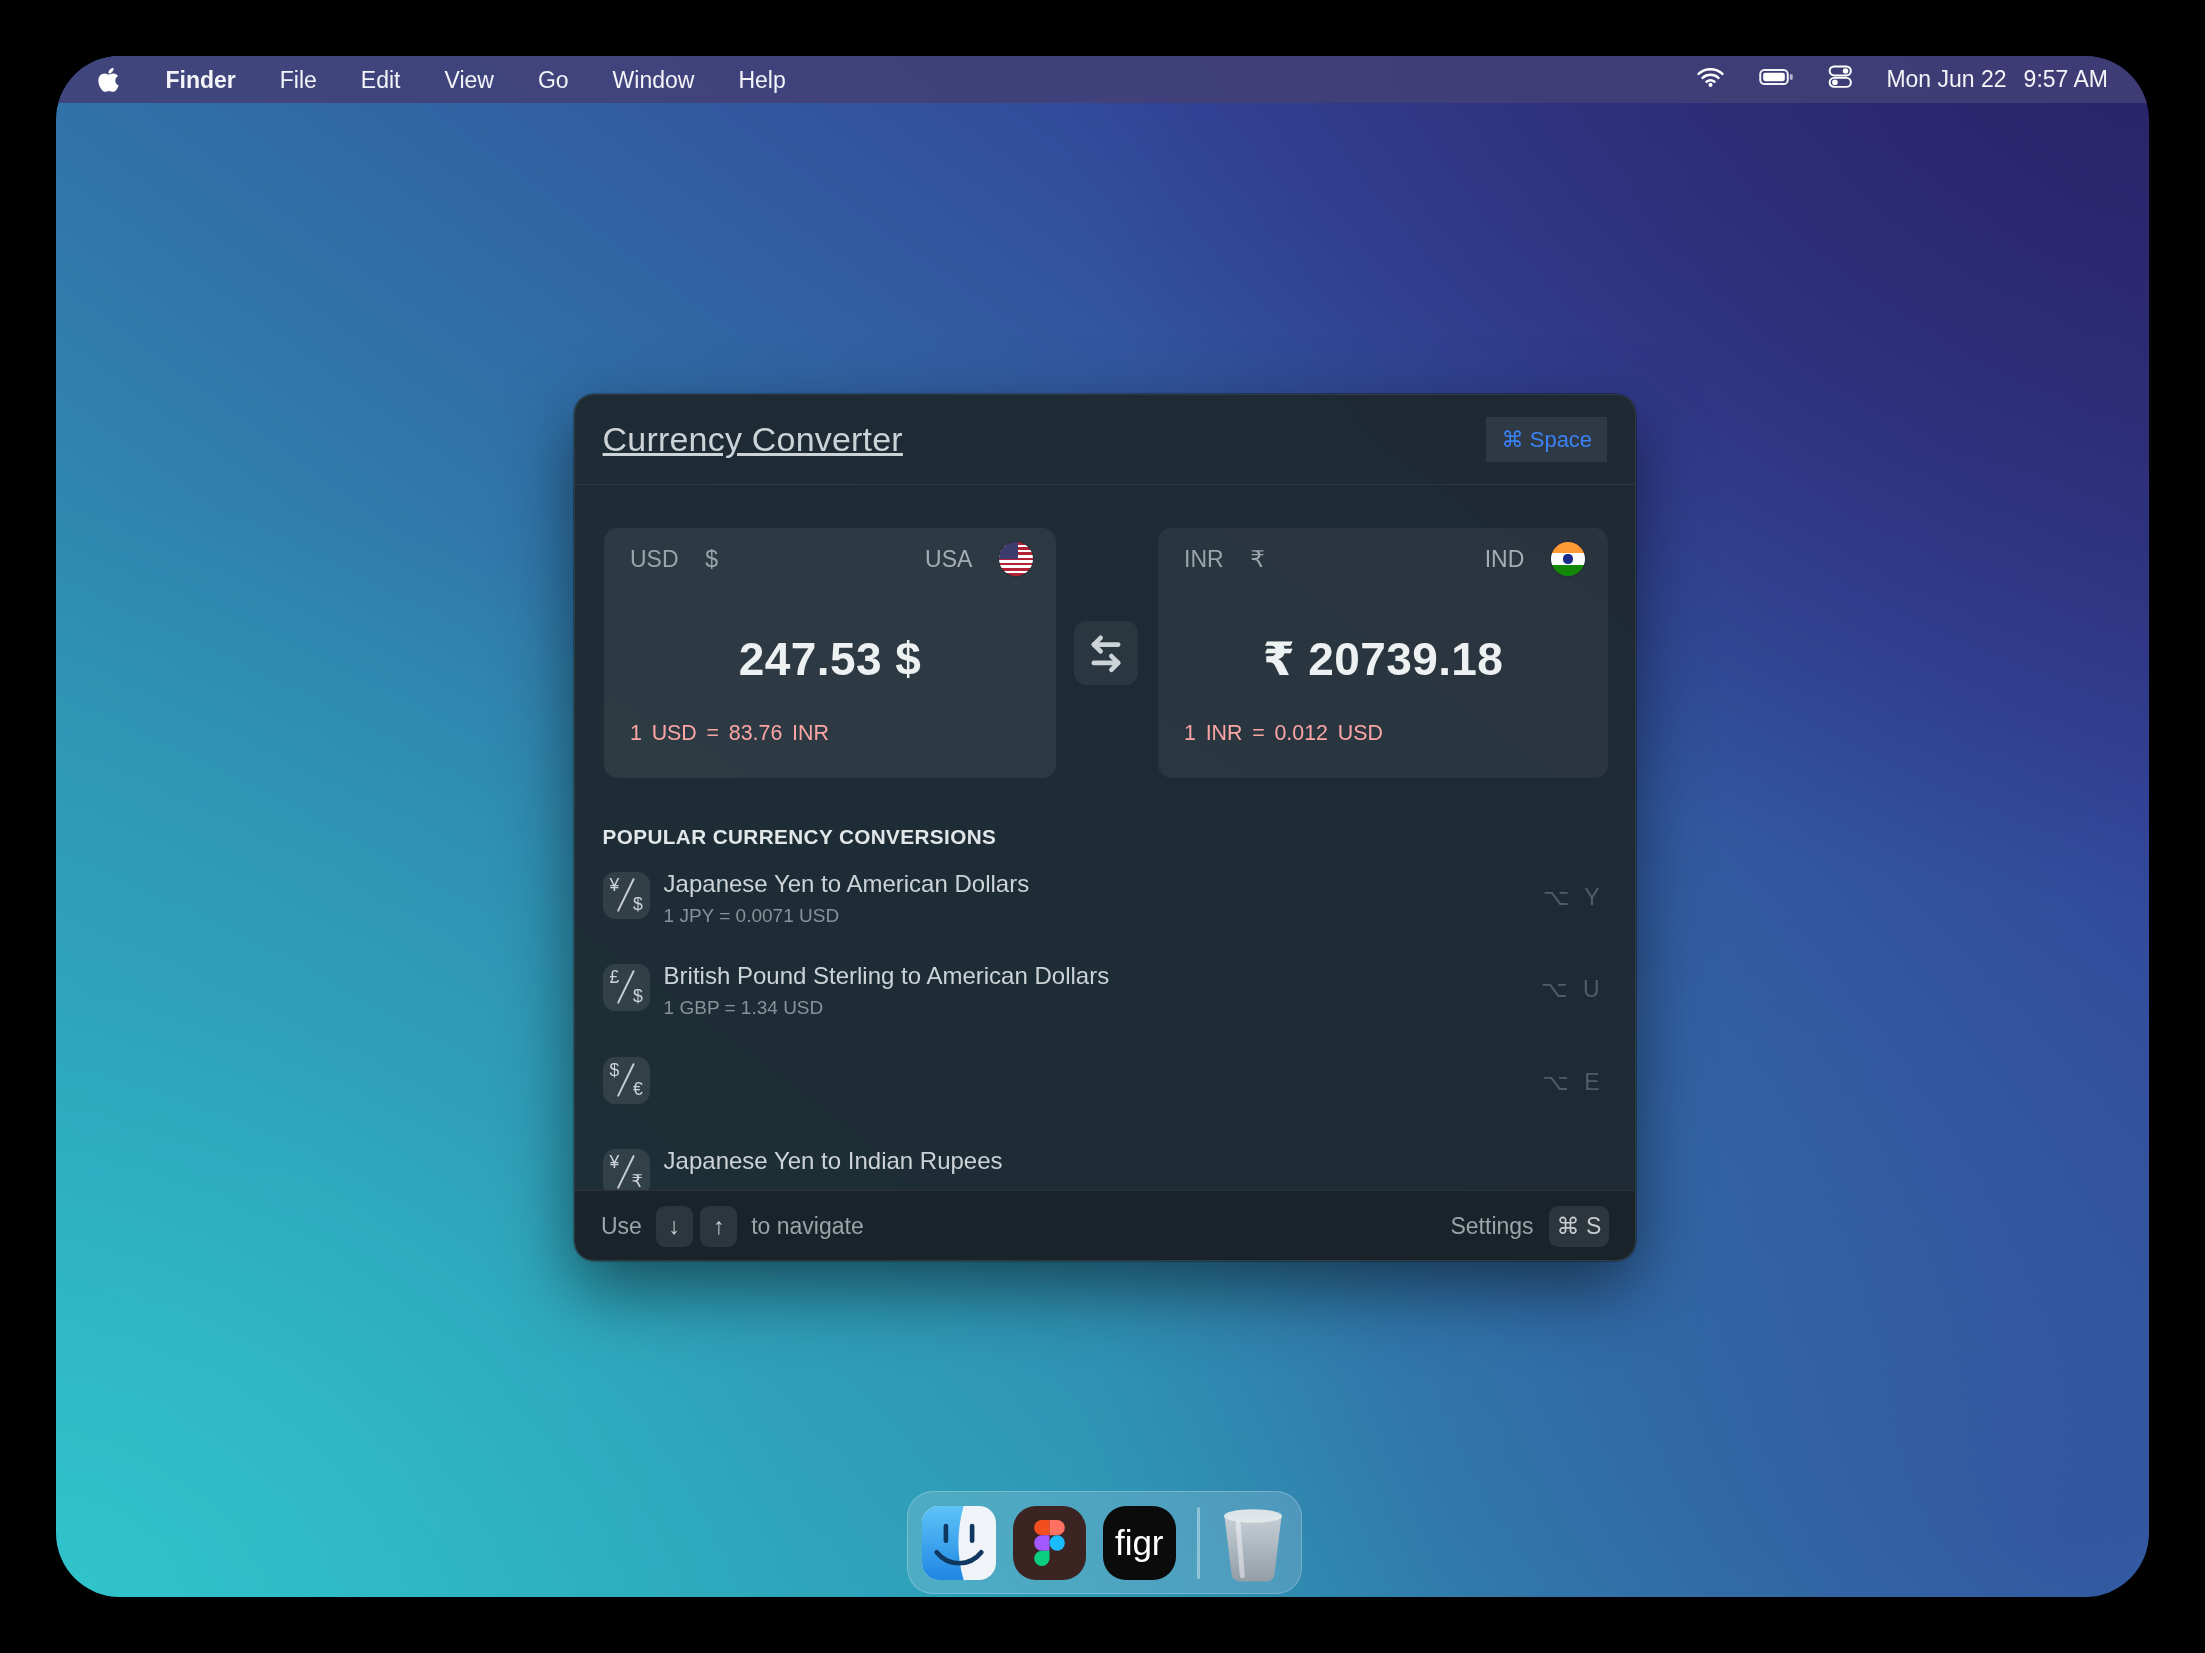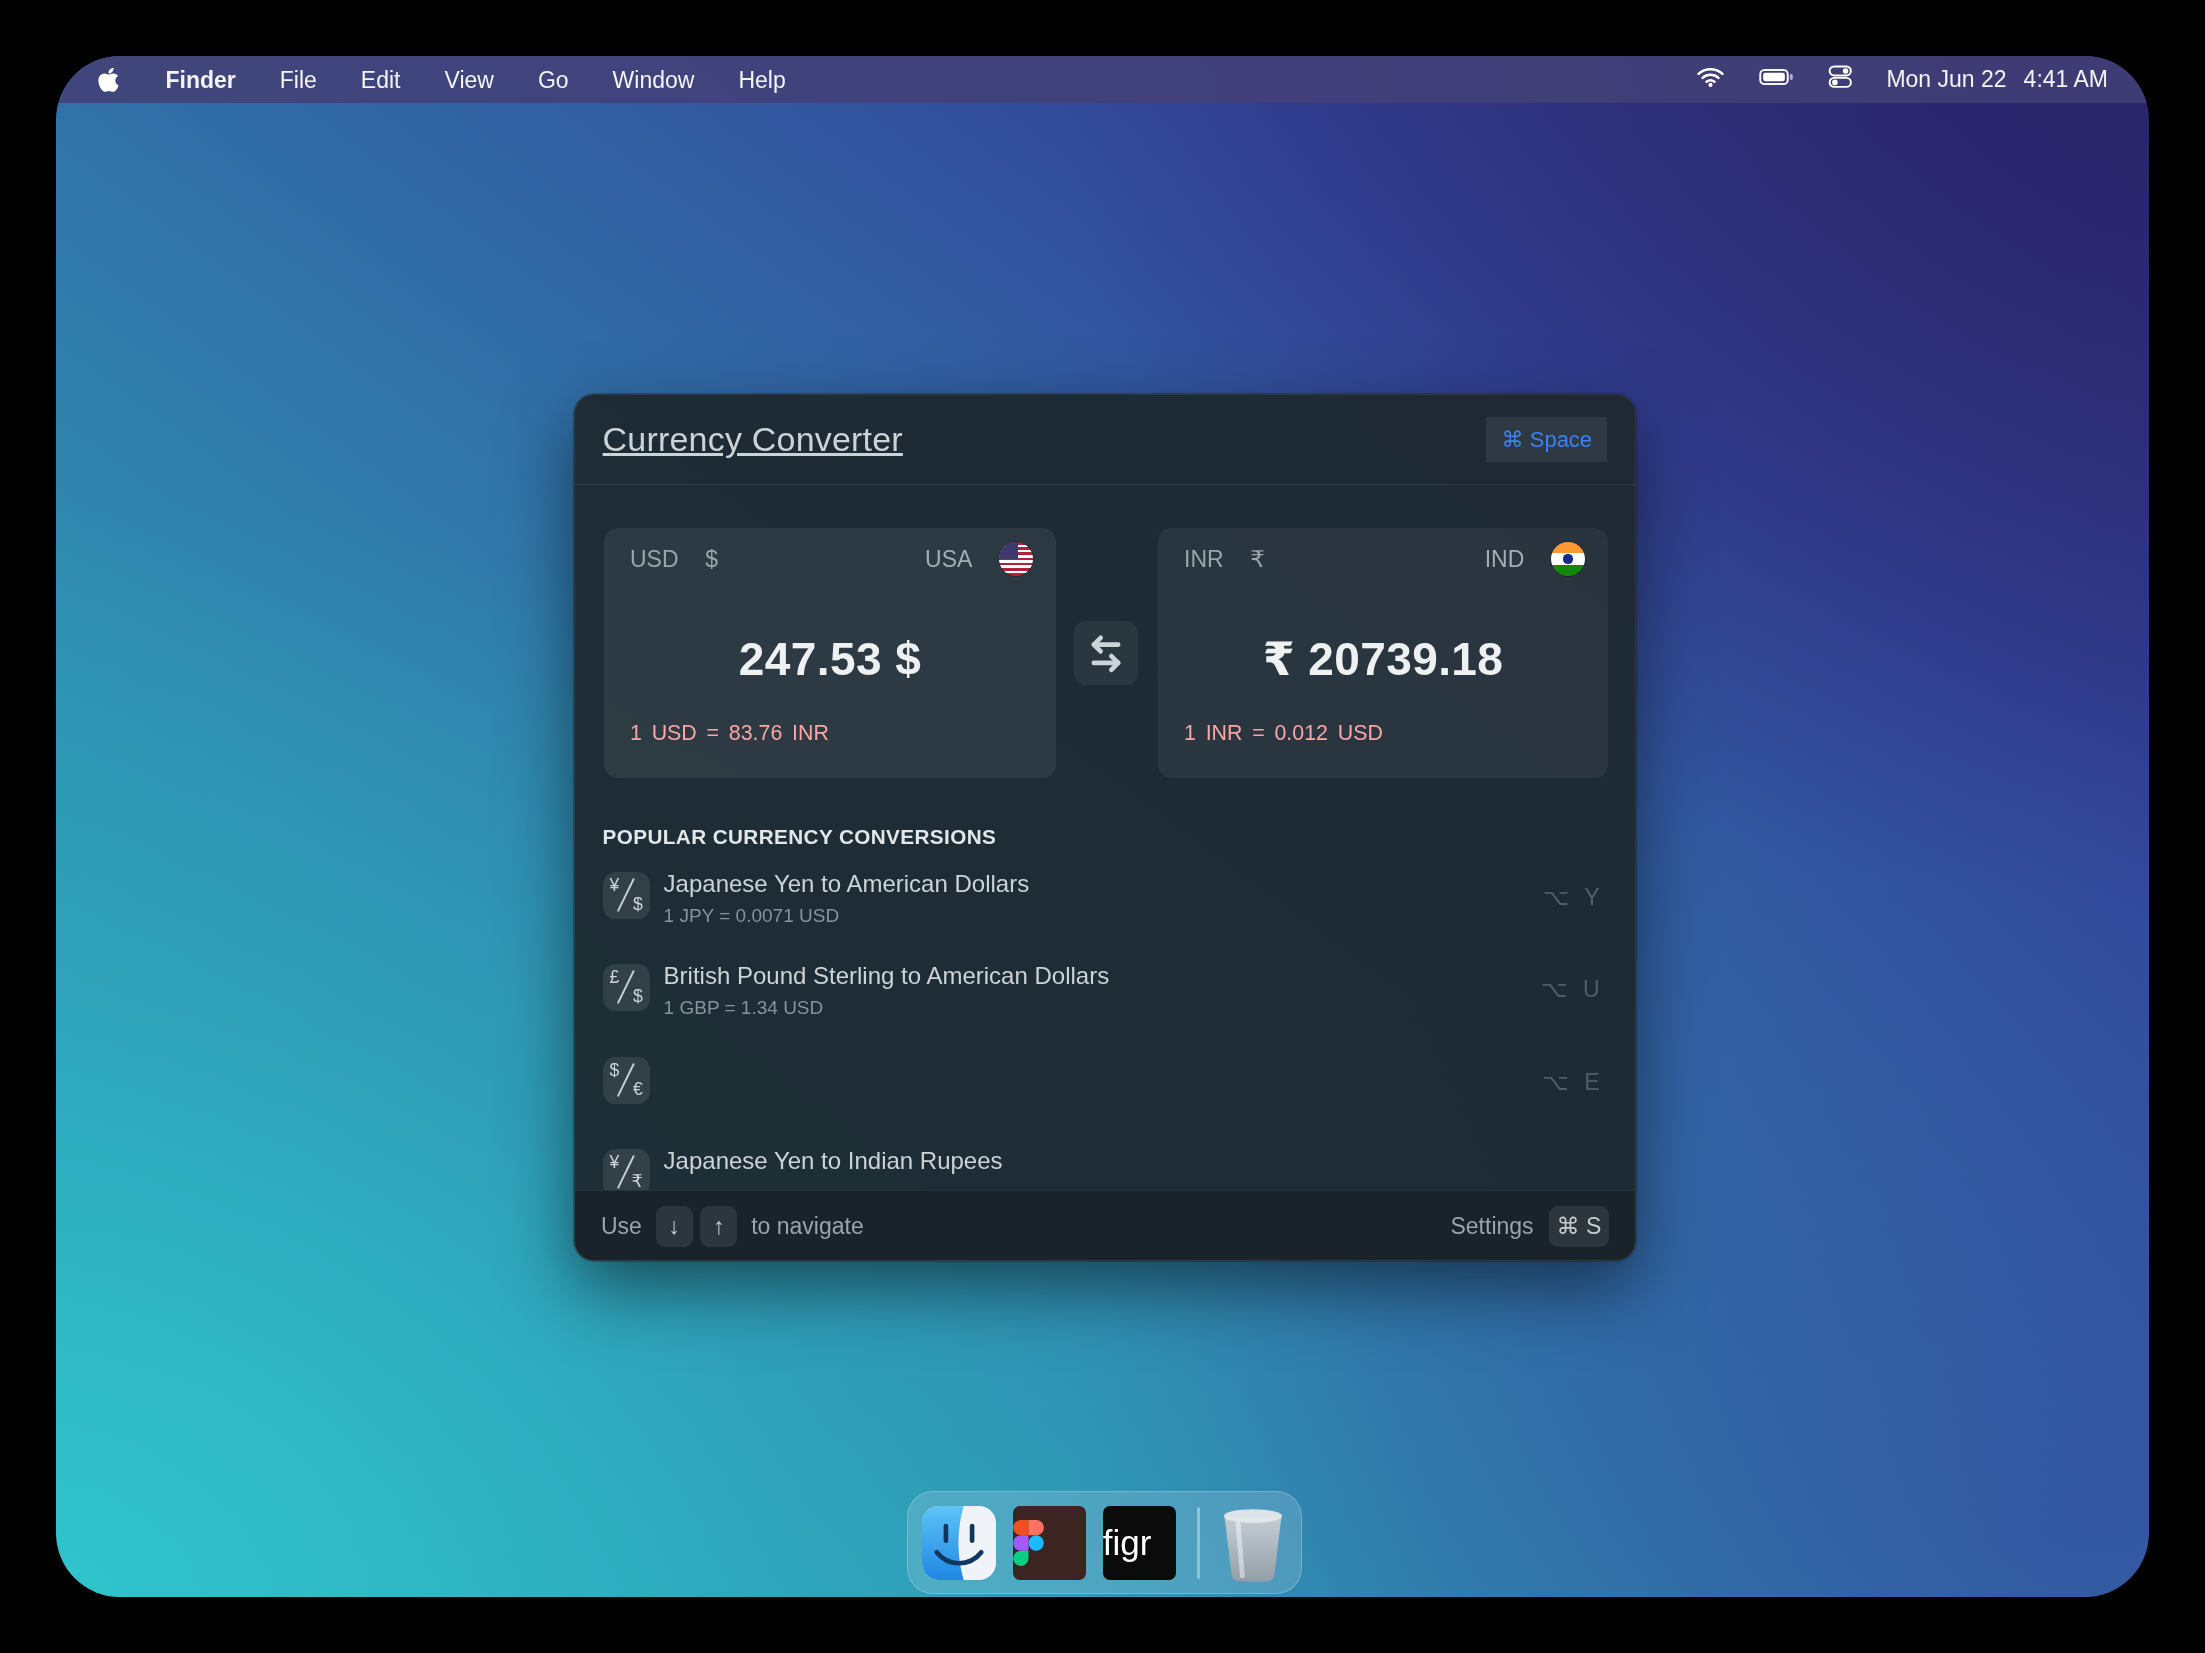--- a/index.html
+++ b/index.html
@@ -93,22 +93,22 @@
     min-width:37px; height:41px; padding:0 7.7px; border-radius:9.2px;
     background:rgba(255,255,255,.09); color:#c6cdd1; font-size:23px; }
   .wfooter .gap { width:13.8px; } .wfooter .gap-s { width:7.7px; }
   .settings-label { margin-left:auto; margin-right:15.3px; }
 
   
   .dock { position:absolute; left:851px; top:1435px; width:395px; height:103px;
     border-radius:26px; background:rgba(190,215,235,.22);
     border:1.5px solid rgba(255,255,255,.22);
     display:flex; align-items:center; padding:0 13.8px; gap:17px; }
-  .dock-app { width:74px; height:74px; border-radius:7px; position:relative;
-    display:flex; align-items:center; }
+  .dock-app { width:74px; height:74px; border-radius:23px; position:relative;
+    display:flex; align-items:center; justify-content:center; }
   .dock-figma { background:#3b2421; }
   .dock-figr { background:#0b0b0c; }
   .dock-figr span { color:#fff; font-size:35px; font-weight:500; letter-spacing:0; }
   .dock-sep { width:2.3px; height:72px; background:rgba(255,255,255,.38); border-radius:1.5px;
     margin:0 4.6px; }
   .dock-trash { width:67px; height:80px; display:flex; align-items:flex-end; }
 </style>
 </head>
 <body>
 
@@ -148,21 +148,21 @@
       <span>
         <svg viewBox="0 0 30 30" width="24.5" height="24.5" fill="none" stroke="#fff" stroke-width="2.4">
           <rect x="2" y="3" width="26" height="11" rx="5.5"></rect>
           <circle cx="21.5" cy="8.5" r="3.4" fill="#fff" stroke="none"></circle>
           <rect x="2" y="17" width="26" height="11" rx="5.5"></rect>
           <circle cx="8.5" cy="22.5" r="3.4" fill="#fff" stroke="none"></circle>
         </svg>
       </span>
       <span class="mb-dt">
         <span>Mon Jun 22</span>
-        <span>4:41 AM</span>
+        <span>9:57 AM</span>
       </span>
     </div>
   </div>
 
   <div class="window">
 
     <div class="titlebar">
       <span class="title">Currency Converter</span>
       <span class="badge">⌘ Space</span>
     </div>

